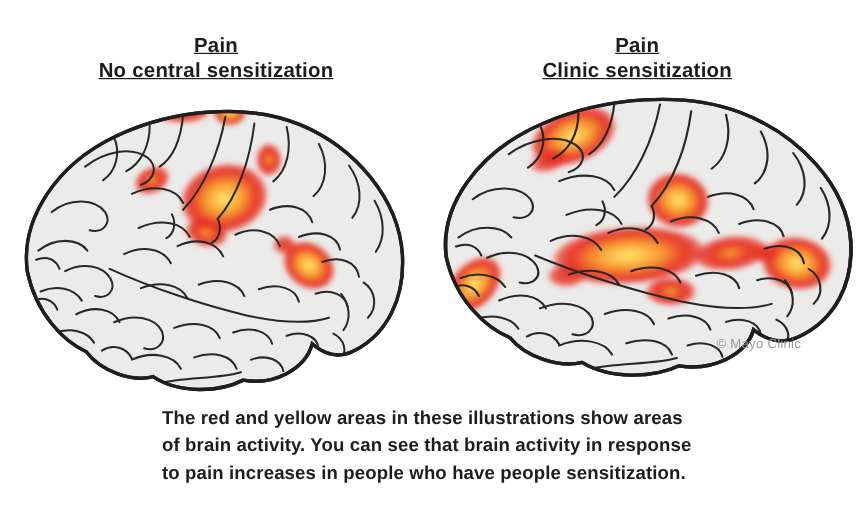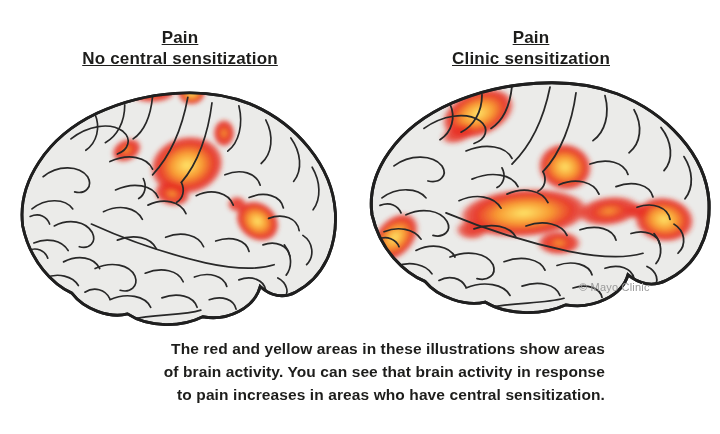--- a/index.html
+++ b/index.html
@@ -26,30 +26,30 @@
   .fig-title.left  { left: 20px; }
   .fig-title.right { left: 371px; }
   .brain-svg { position: absolute; display: block; }
   .brain-svg.left  { left: 6px;   top: 84px; width: 334px; height: 246px; }
   .brain-svg.right { left: 354px; top: 74px; width: 360px; height: 244px; }
   .caption {
     position: absolute;
     left: 135px;
     top: 337px;
     width: 470px;
-    text-align: right;
+    text-align: left;
     font-weight: bold;
     font-size: 15.5px;
     line-height: 23px;
     color: #1d1d1b;
     letter-spacing: 0.1px;
   }
   .credit {
     position: absolute;
-    left: 579px;
+    left: 597px;
     top: 281px;
     font-size: 11px;
     font-weight: normal;
     color: #9a9a9a;
     letter-spacing: 0.2px;
     z-index: 5;
   }
   .sulci-lines path {
     fill: none;
     stroke: #282828;
@@ -188,16 +188,16 @@
       <use href="#brainSulci"></use>
     </g>
     <use href="#brainShape" fill="none" stroke-width="3" stroke="#1f1f1f"></use>
   </svg>
 
   <div class="credit">© Mayo Clinic</div>
 
   <div class="caption">
     <div>The red and yellow areas in these illustrations show areas</div>
     <div>of brain activity. You can see that brain activity in response</div>
-    <div>to pain increases in areas who have central sensitization.</div>
+    <div>to pain increases in people who have people sensitization.</div>
   </div>
 
 </div>
 
 </body></html>

